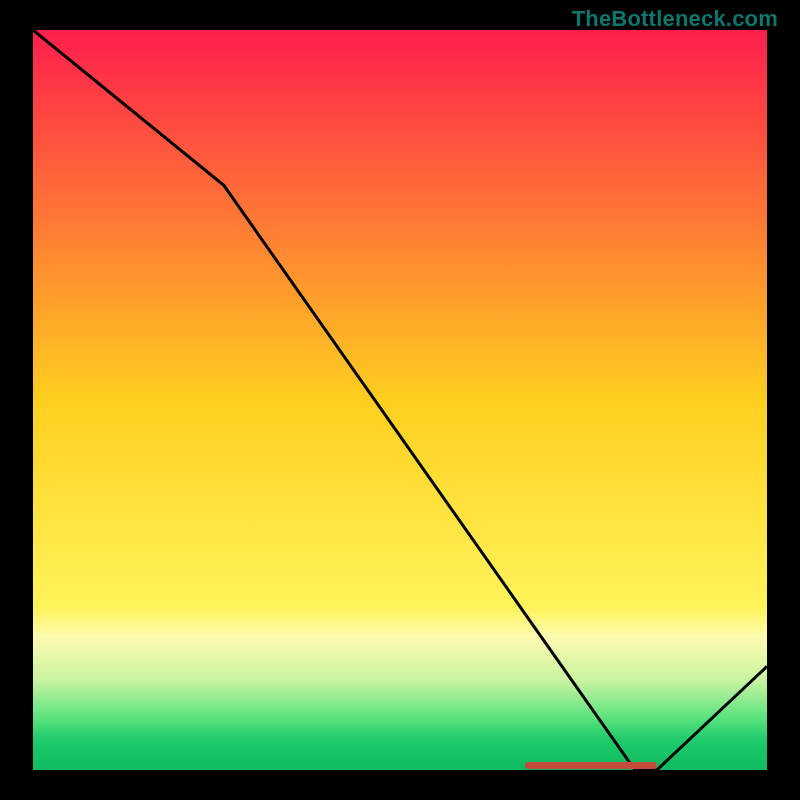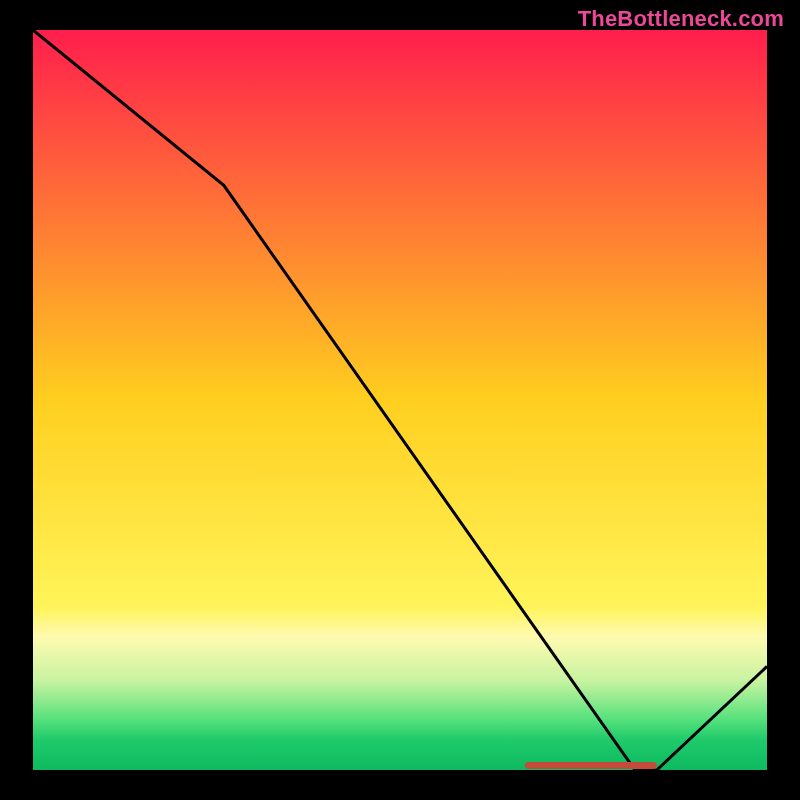--- a/index.html
+++ b/index.html
@@ -12,24 +12,24 @@
   }
   .frame {
     position: relative;
     width: 800px;
     height: 800px;
     overflow: hidden;
   }
   .watermark {
     position: absolute;
     top: 6px;
-    right: 16px;
+    right: 22px;
     font-size: 22px;
     font-weight: 600;
-    color: #ec4899;
+    color: #0f766e;
     letter-spacing: 0.2px;
     pointer-events: none;
   }
   svg {
     display: block;
   }
 </style>
 </head>
 <body>
 

